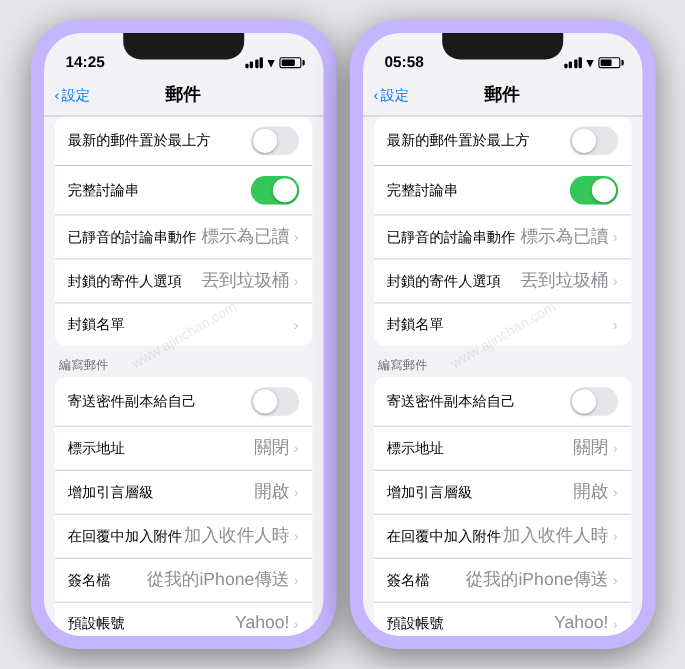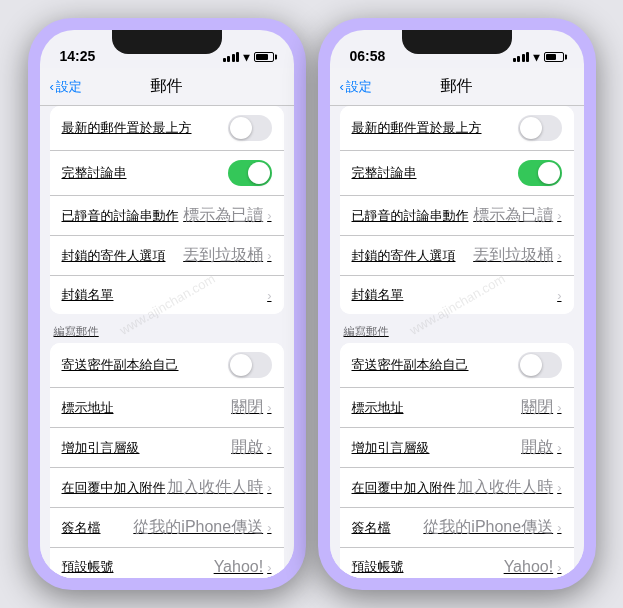--- a/index.html
+++ b/index.html
@@ -134,30 +134,29 @@
       left: 10px;
       display: flex;
       align-items: center;
       color: #007aff;
       font-size: 13px;
       gap: 2px;
     }
 
     .nav-title {
       font-size: 16px;
-      font-weight: 400;
+      font-weight: 700;
       color: #000;
     }
 
     
     .settings-content {
       overflow-y: hidden;
       height: calc(100% - 76px);
       background: #f2f2f7;
-      text-decoration: underline;
     }
 
     .section-label {
       font-size: 11px;
       color: #6d6d72;
       padding: 6px 14px 4px;
       text-transform: uppercase;
       letter-spacing: 0.3px;
     }
 
@@ -347,21 +346,21 @@
       </div>
 
       <div class="watermark">www.ajinchan.com</div>
     </div>
   </div>
 
   <div class="phone">
     <div class="phone-screen">
       <div class="notch"></div>
       <div class="status-bar">
-        <span class="status-time">06:58</span>
+        <span class="status-time">05:58</span>
         <div class="status-icons">
           <div class="signal-bars">
             <div class="signal-bar" style="height:4px"></div>
             <div class="signal-bar" style="height:6px"></div>
             <div class="signal-bar" style="height:8px"></div>
             <div class="signal-bar" style="height:10px"></div>
           </div>
           <span class="wifi-icon">▾</span>
           <div class="battery-icon">
             <div class="battery-fill" style="width:65%"></div>

